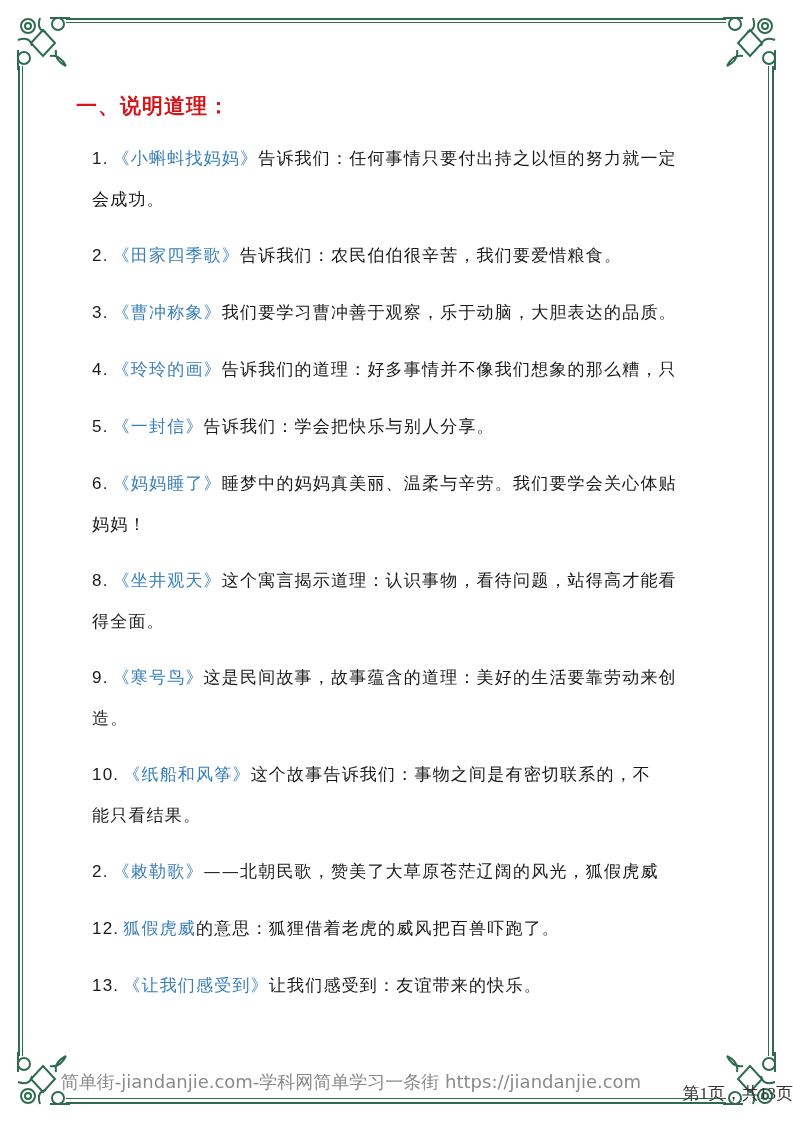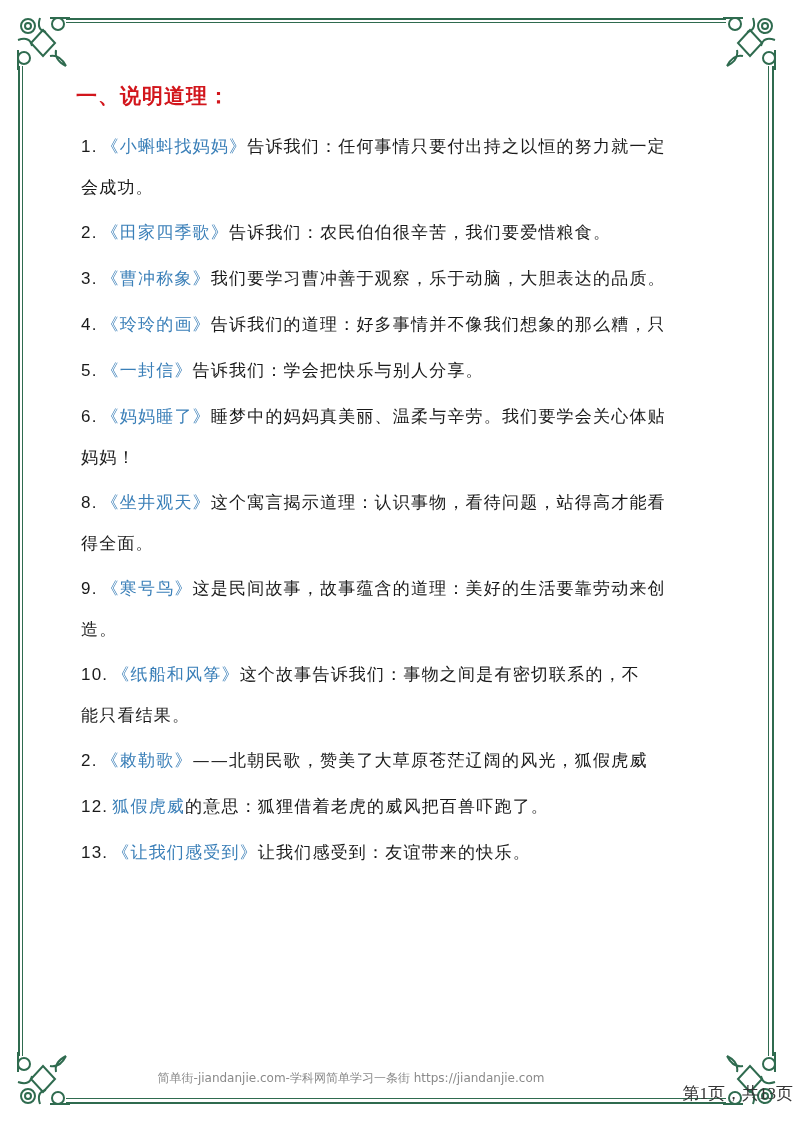--- a/index.html
+++ b/index.html
@@ -1,27 +1,27 @@
 <!DOCTYPE html>
 <html><head>
 <meta charset="utf-8">
 <style>
   html, body { margin:0; padding:0; background:#ffffff; }
   body { width:793px; height:1122px; position:relative; overflow:hidden;
          font-family: "DejaVu Serif", "Liberation Serif", serif; color:#1a1a1a; }
   .frame-line { position:absolute; background:#2f6b4f; }
   .corner { position:absolute; width:66px; height:66px; }
-  .content { position:absolute; left:76px; top:80px; width:650px; }
+  .content { position:absolute; left:76px; top:90px; width:650px; }
   .heading { color:#d2161c; font-weight:bold; font-size:21px; letter-spacing:1px;
              margin:0 0 14px 0; height:32px; line-height:32px; }
-  .item { font-size:17px; line-height:40px; letter-spacing:1.2px; margin:5px; }
+  .item { font-size:17px; line-height:40px; letter-spacing:1.2px; margin:16px; }
   .num { font-family: "Liberation Sans", sans-serif; font-size:17px; margin-right:4px; }
   .title { color:#3a7fb8; }
   .footer { position:absolute; left:0; width:702px; top:1070px; text-align:center;
-            font-family:"DejaVu Sans", sans-serif; font-size:12px; color:#8a8a8a; }
+            font-family:"DejaVu Sans", sans-serif; font-size:18px; color:#8a8a8a; }
   .pageno { position:absolute; left:0; width:793px; top:1082px; text-align:right;
             font-family:"Liberation Serif", serif; font-size:17px; color:#333; }
 </style>
 </head>
 <body>
 
 <div class="frame-line" style="left:66px; top:18px; width:660px; height:2px;"></div>
 <div class="frame-line" style="left:66px; top:22px; width:660px; height:1px;"></div>
 <div class="frame-line" style="left:66px; top:1102px; width:660px; height:2px;"></div>
 <div class="frame-line" style="left:66px; top:1098px; width:660px; height:1px;"></div>

